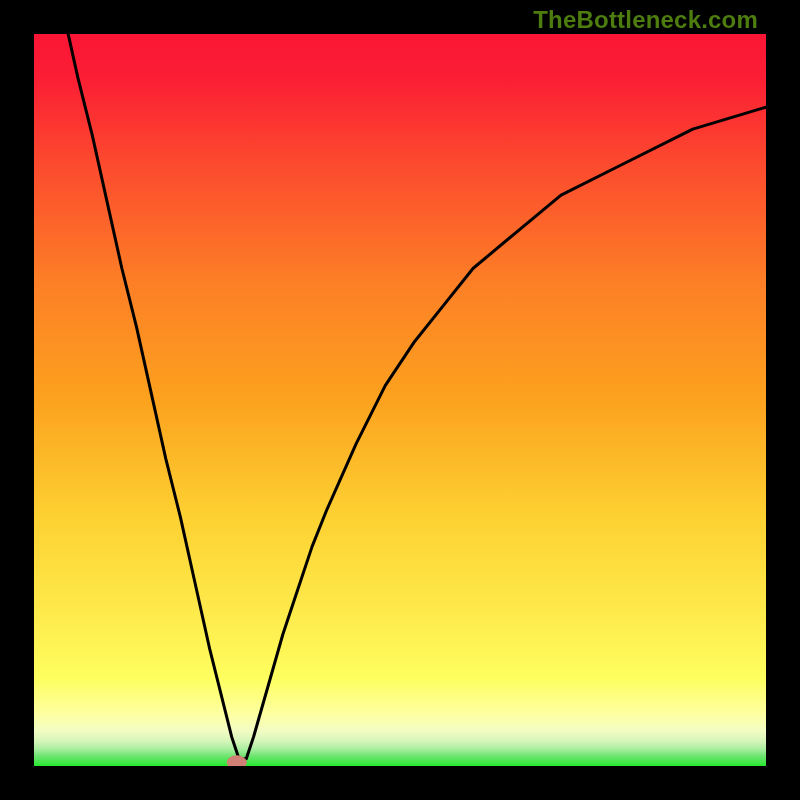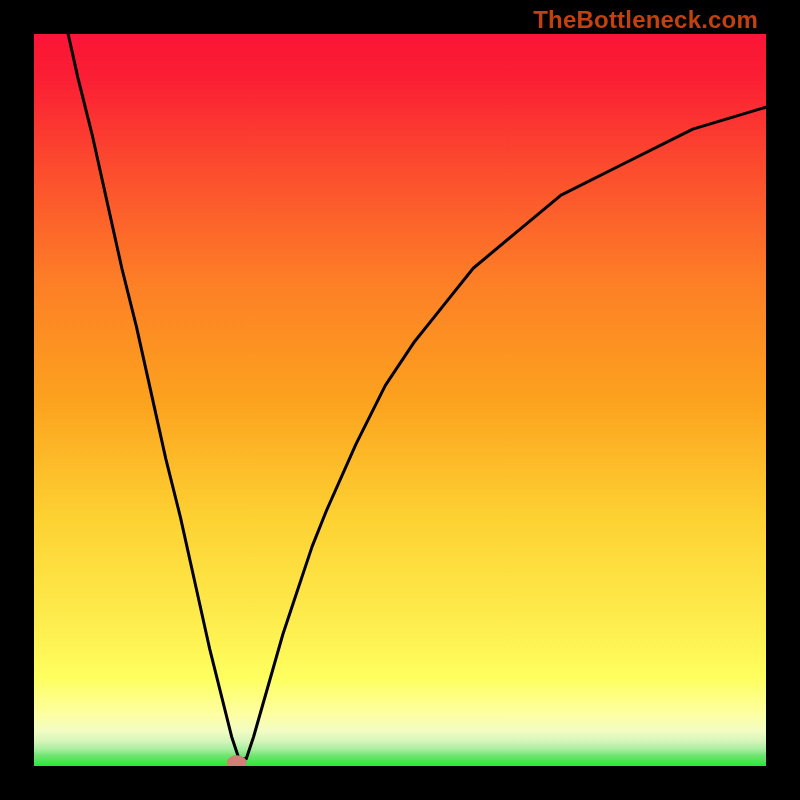--- a/index.html
+++ b/index.html
@@ -18,21 +18,21 @@
     height: 732px;
     overflow: hidden;
   }
   .watermark {
     position: absolute;
     top: 6px;
     right: 42px;
     font-family: Arial, Helvetica, sans-serif;
     font-size: 24px;
     font-weight: 600;
-    color: #c2410c;
+    color: #4d7c0f;
     letter-spacing: 0.2px;
   }
 </style>
 </head>
 <body>
 
 <div class="watermark">TheBottleneck.com</div>
 
 <div class="frame">
   <svg width="732" height="732" viewBox="0 0 732 732" preserveAspectRatio="none">

